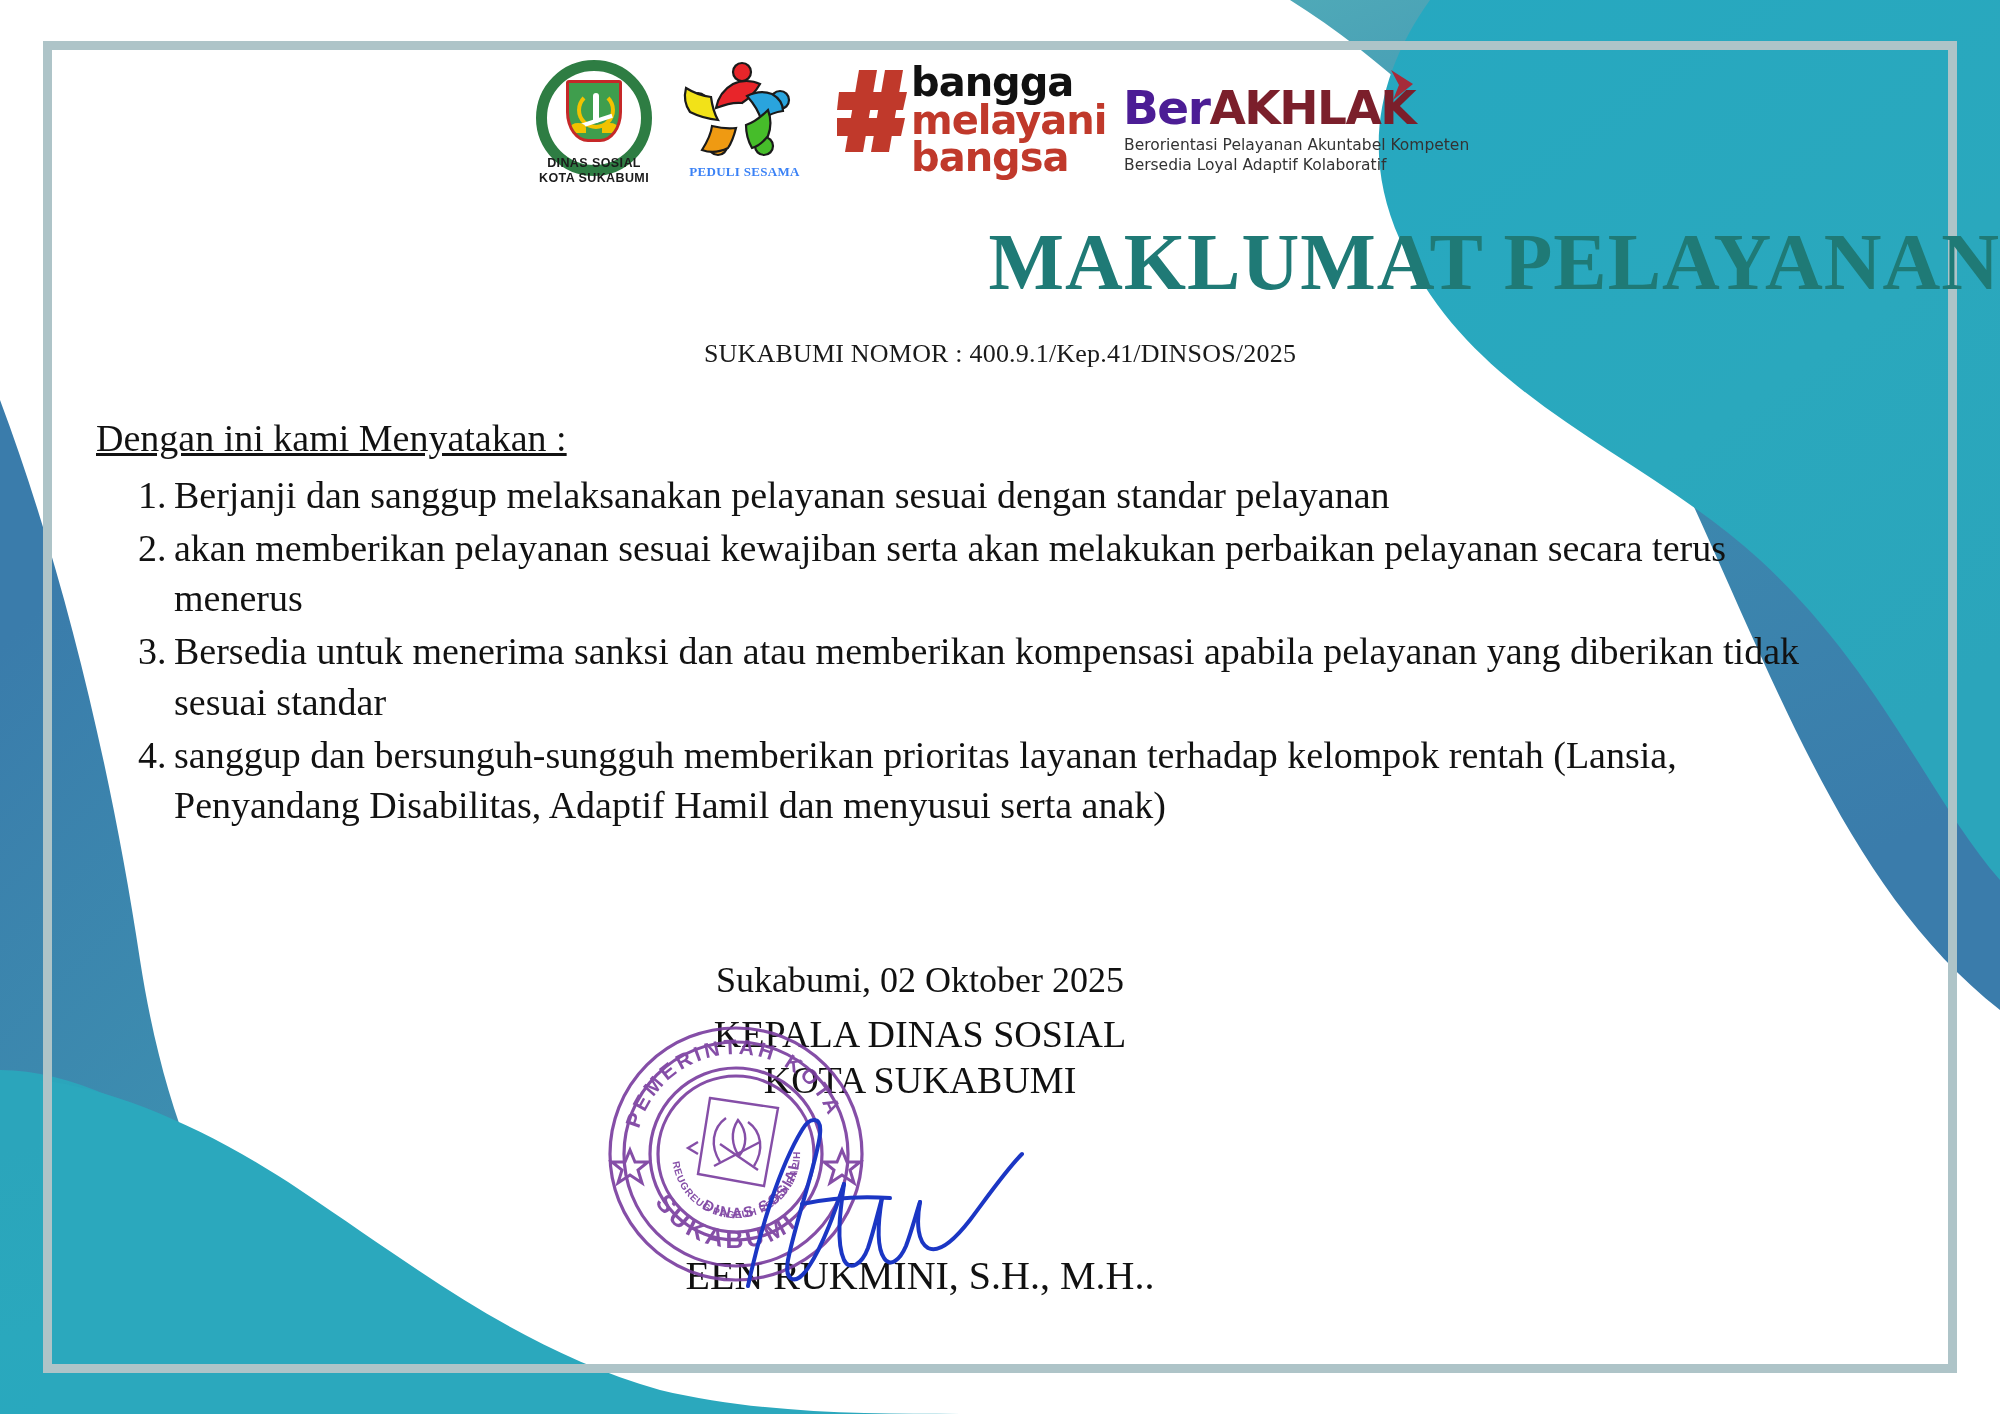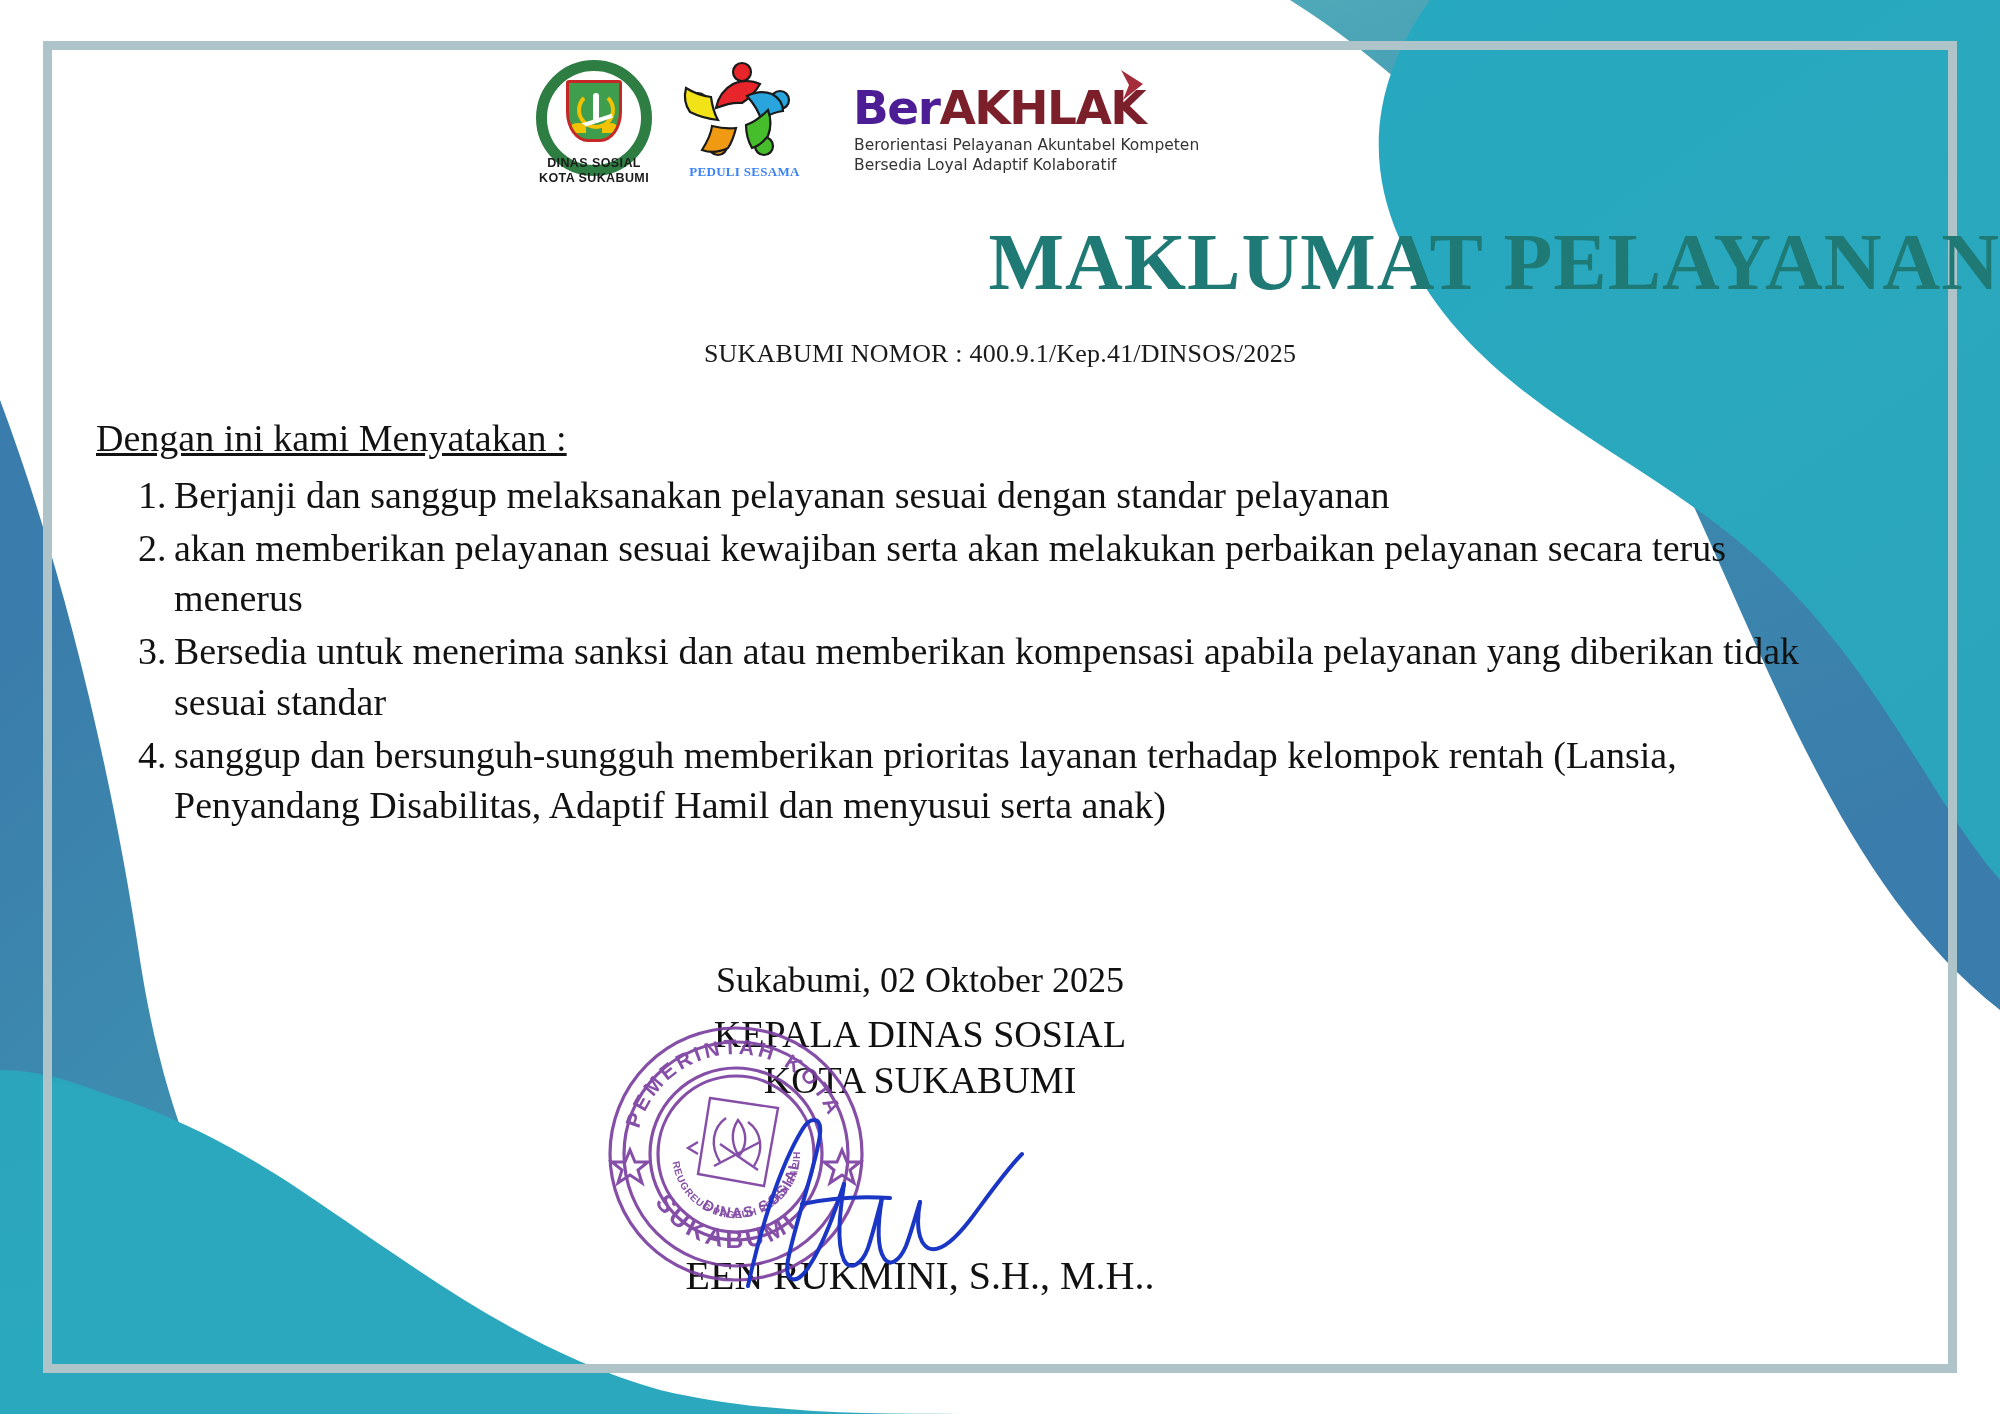--- a/index.html
+++ b/index.html
@@ -410,20 +410,35 @@
 
             <g fill="#f2e218">
               <circle cx="22" cy="44" r="9"></circle>
               <path d="M14,54 C9,47 8,38 10,30 C18,35 26,38 35,39 C36,47 38,55 42,62 C32,61 22,58 14,54 Z"></path>
             </g>
           </g>
         </svg>
         <div class="peduli-text">PEDULI SESAMA</div>
       </div>
 
+      <div class="emblem-bmb">
+        <svg class="bmb-hash" viewBox="0 0 70 82">
+          <g fill="#c0392b">
+            <polygon points="22,0 40,0 26,82 8,82"></polygon>
+            <polygon points="48,0 66,0 52,82 34,82"></polygon>
+            <polygon points="2,22 70,22 66,40 0,40"></polygon>
+            <polygon points="0,48 68,48 64,66 -2,66"></polygon>
+          </g>
+        </svg>
+        <div class="bmb-lines">
+          <div class="bmb-l1">bangga</div>
+          <div class="bmb-l2">melayani</div>
+          <div class="bmb-l3">bangsa</div>
+        </div>
+      </div>
 
       <div class="emblem-akhlak">
         <svg class="akhlak-chevron" viewBox="0 0 30 34">
           <path d="M4,2 L26,16 L6,32 L12,17 Z" fill="#a52c3a"></path>
         </svg>
         <div class="akhlak-word"><span class="ak-red">Ber</span><span class="ak-dark">AKHLA</span><span class="ak-dark">K</span></div>
         <div class="akhlak-sub">
           <div>Berorientasi Pelayanan Akuntabel Kompeten</div>
           <div>Bersedia Loyal Adaptif Kolaboratif</div>
         </div>

